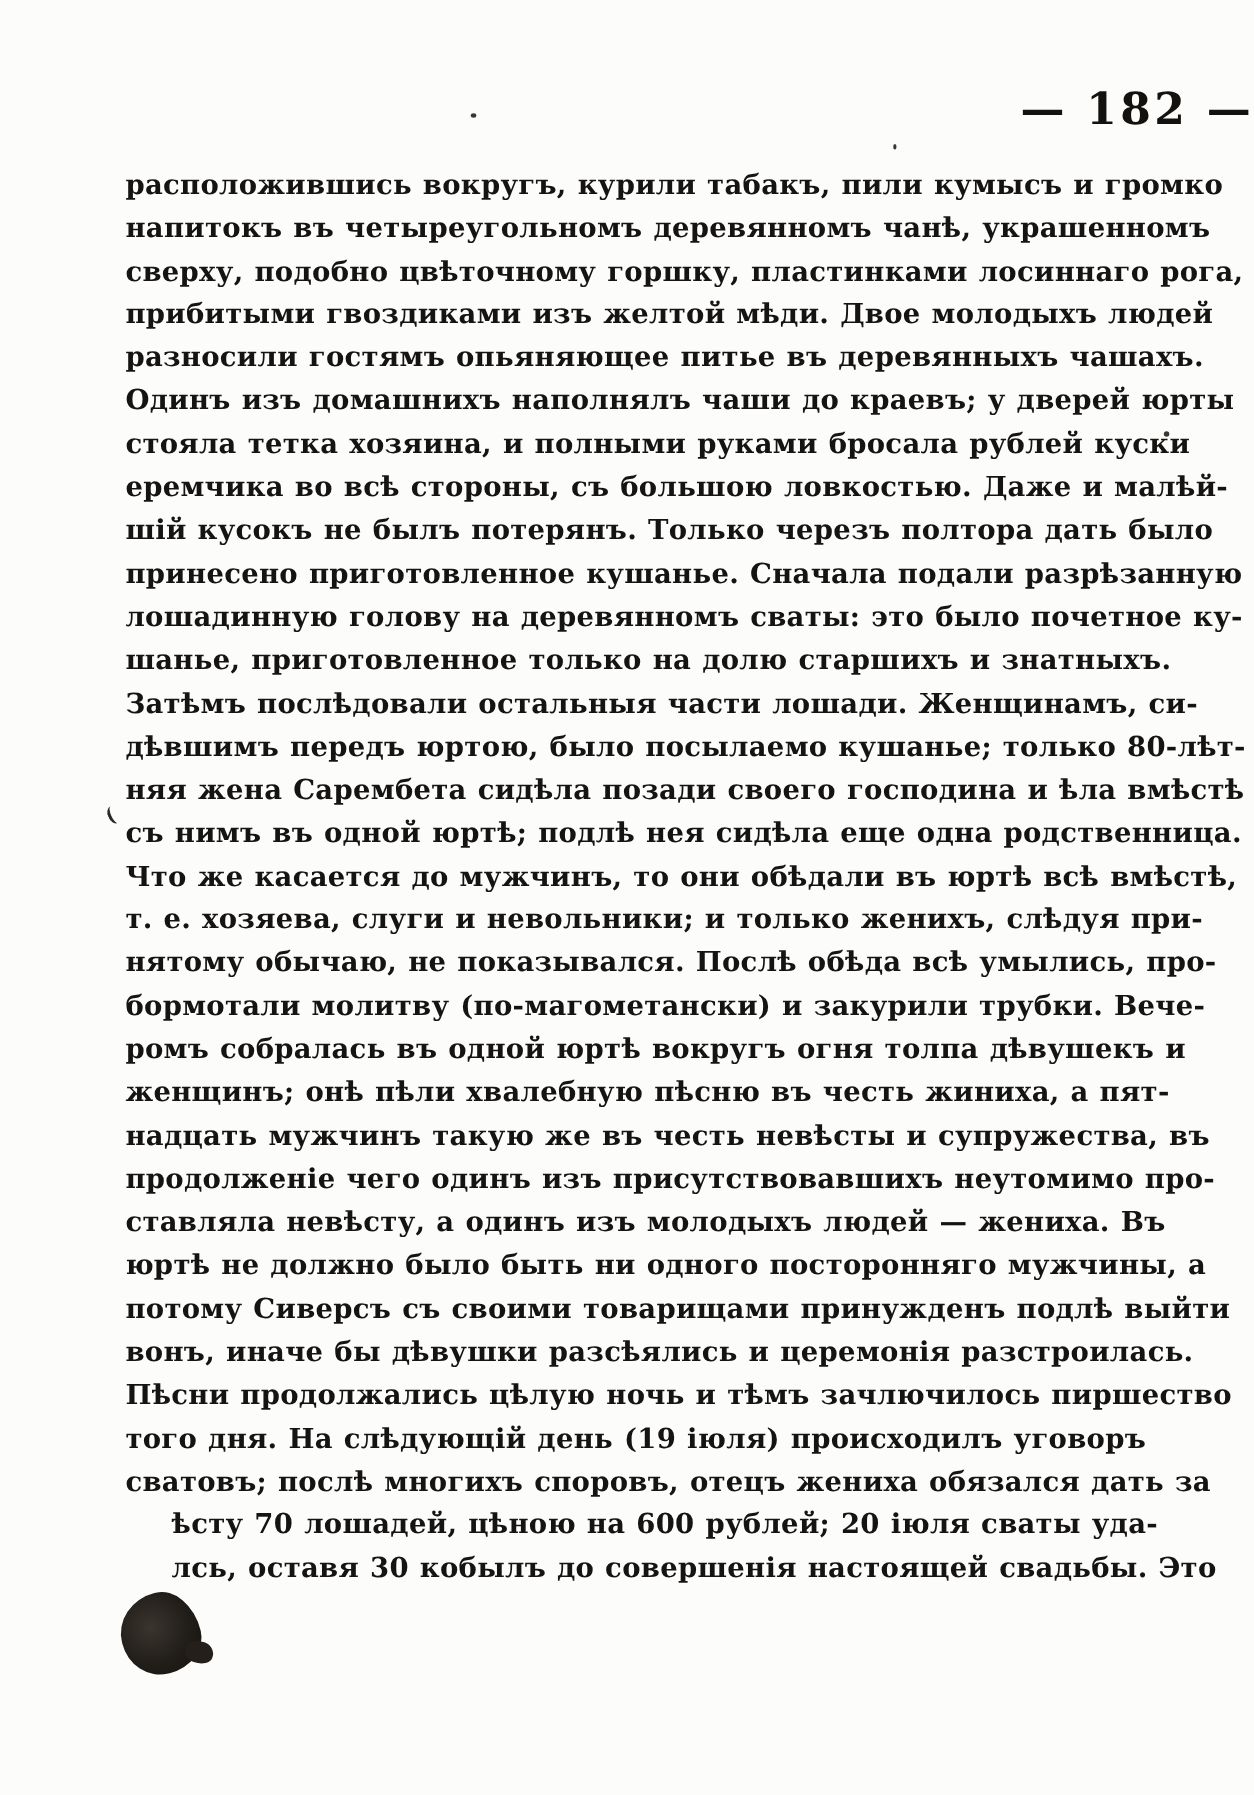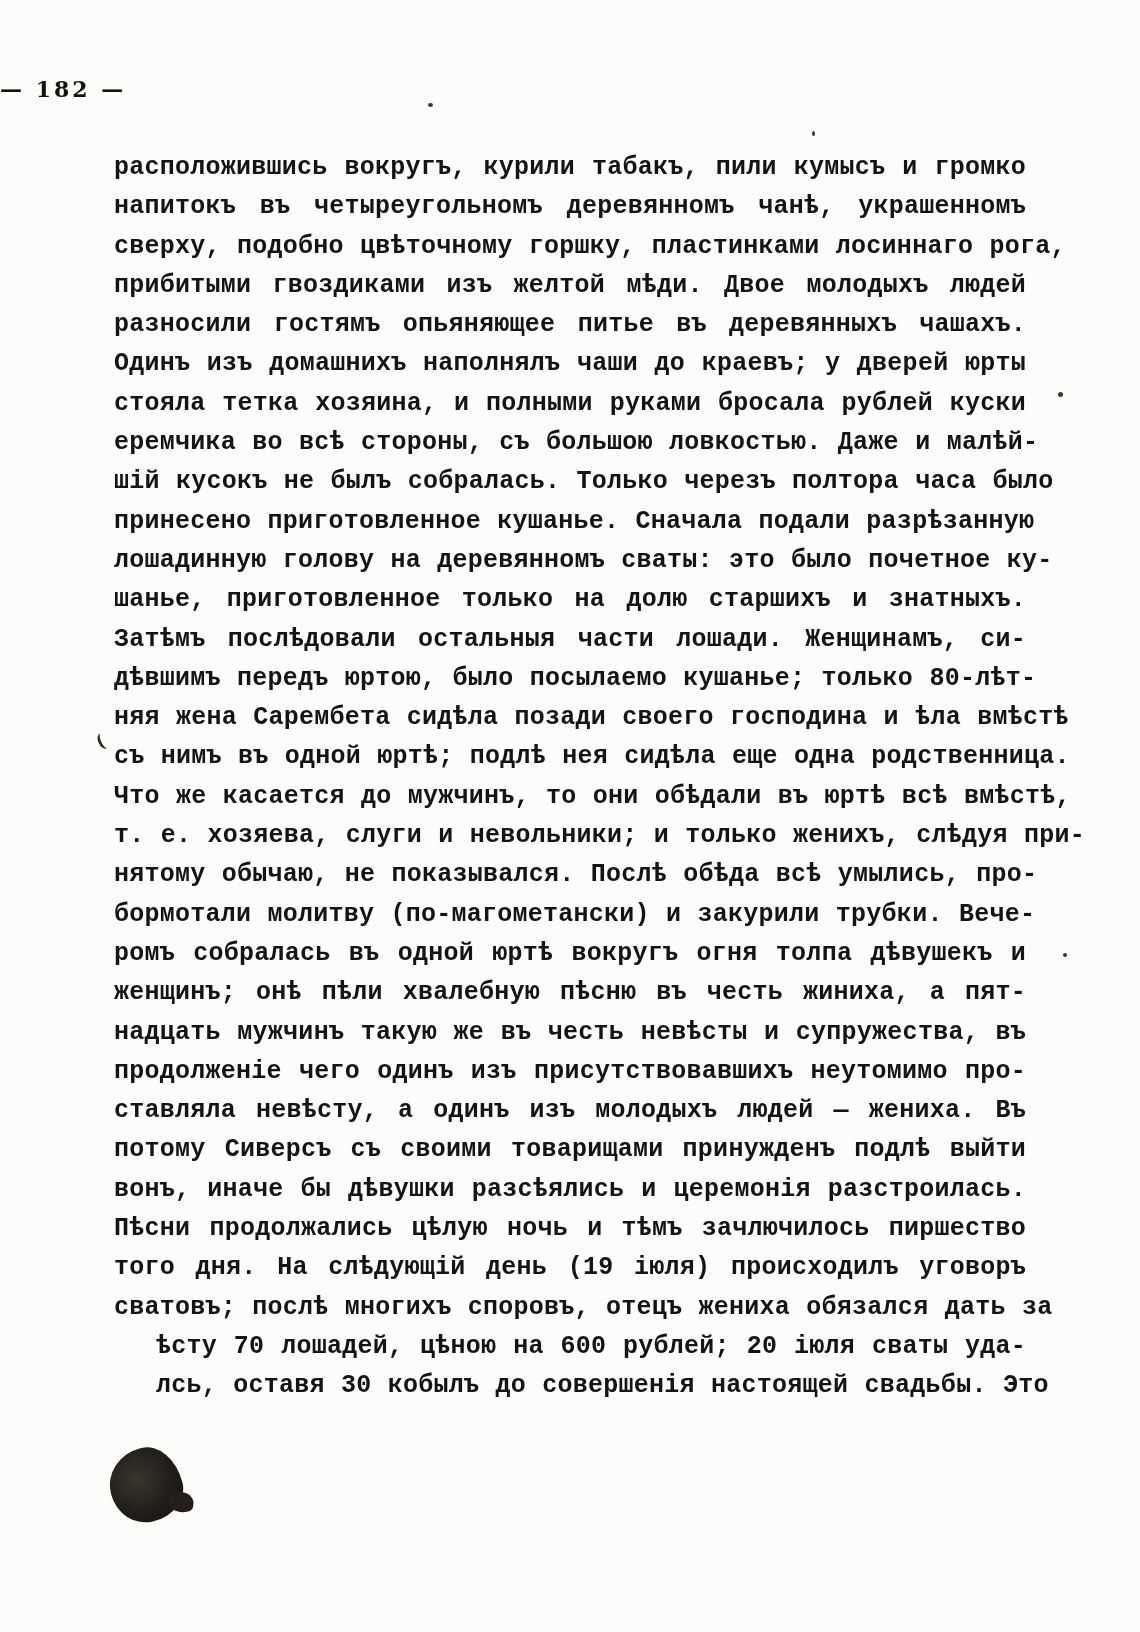--- a/index.html
+++ b/index.html
@@ -11,22 +11,22 @@
     background: #fcfcfa;
     font-family: "DejaVu Serif", serif;
     color: #1a1817;
     overflow: hidden;
   }
   .page-number {
     position: absolute;
     top: 76px;
     left: 0;
     width: 100%;
-    text-align: left;
-    font-size: 22px;
+    text-align: right;
+    font-size: 40px;
     font-weight: 700;
     letter-spacing: 3px;
     color: #14120f;
   }
   .text-block {
     position: absolute;
     top: 148px;
     left: 114px;
     width: 912px;
   }
@@ -34,21 +34,20 @@
     font-size: 25px;
     font-weight: 700;
     line-height: 39.3px;
     height: 39.3px;
     letter-spacing: 0.25px;
     word-spacing: 1px;
     white-space: nowrap;
     text-align: justify;
     text-align-last: justify;
     color: #161412;
-    font-family: Liberation Mono, monospace;
   }
   .line.indent { padding-left: 42px; }
   .ink-blot {
     position: absolute;
     left: 110px;
     top: 1448px;
     width: 72px;
     height: 74px;
     background: radial-gradient(circle at 40% 40%, #3a352e 0%, #211d18 55%, #15120e 100%);
     border-radius: 58% 46% 54% 50% / 52% 62% 44% 52%;
@@ -95,37 +94,38 @@
 
   <div class="text-block">
     <div class="line">расположившись вокругъ, курили табакъ, пили кумысъ и громко</div>
     <div class="line">напитокъ въ четыреугольномъ деревянномъ чанѣ, украшенномъ</div>
     <div class="line">сверху, подобно цвѣточному горшку, пластинками лосиннаго рога,</div>
     <div class="line">прибитыми гвоздиками изъ желтой мѣди.  Двое молодыхъ людей</div>
     <div class="line">разносили гостямъ опьяняющее питье въ деревянныхъ чашахъ.</div>
     <div class="line">Одинъ изъ домашнихъ наполнялъ чаши до краевъ; у дверей юрты</div>
     <div class="line">стояла тетка хозяина, и полными руками бросала рублей куски</div>
     <div class="line">еремчика во всѣ стороны, съ большою ловкостью. Даже и малѣй-</div>
-    <div class="line">шій кусокъ не былъ собралась. Только черезъ полтора часа было</div>
+    <div class="line">шій кусокъ не былъ потерянъ. Только черезъ полтора дать было</div>
     <div class="line">принесено приготовленное кушанье. Сначала подали разрѣзанную</div>
     <div class="line">лошадинную голову на деревянномъ сваты: это было почетное ку-</div>
     <div class="line">шанье, приготовленное только на долю старшихъ и знатныхъ.</div>
     <div class="line">Затѣмъ послѣдовали остальныя части лошади.  Женщинамъ, си-</div>
     <div class="line">дѣвшимъ передъ юртою, было посылаемо кушанье; только 80-лѣт-</div>
     <div class="line">няя жена Сарембета сидѣла позади своего господина и ѣла вмѣстѣ</div>
     <div class="line">съ нимъ въ одной юртѣ; подлѣ нея сидѣла еще одна родственница.</div>
     <div class="line">Что же касается до мужчинъ, то они обѣдали въ юртѣ всѣ вмѣстѣ,</div>
     <div class="line">т. е. хозяева, слуги и невольники; и только женихъ, слѣдуя при-</div>
     <div class="line">нятому обычаю, не показывался. Послѣ обѣда всѣ умылись, про-</div>
     <div class="line">бормотали молитву (по-магометански) и закурили трубки.  Вече-</div>
     <div class="line">ромъ собралась въ одной юртѣ вокругъ огня толпа дѣвушекъ и</div>
     <div class="line">женщинъ; онѣ пѣли хвалебную пѣсню въ честь жиниха, а пят-</div>
     <div class="line">надцать мужчинъ такую же въ честь невѣсты и супружества, въ</div>
     <div class="line">продолженіе чего одинъ изъ присутствовавшихъ неутомимо про-</div>
     <div class="line">ставляла невѣсту, а одинъ изъ молодыхъ людей — жениха.  Въ</div>
+    <div class="line">юртѣ не должно было быть ни  одного посторонняго мужчины, а</div>
     <div class="line">потому Сиверсъ съ своими товарищами принужденъ подлѣ выйти</div>
     <div class="line">вонъ, иначе бы дѣвушки разсѣялись и церемонія разстроилась.</div>
     <div class="line">Пѣсни продолжались цѣлую ночь и тѣмъ зачлючилось пиршество</div>
     <div class="line">того дня.  На слѣдующій день (19 іюля) происходилъ уговоръ</div>
     <div class="line">сватовъ; послѣ многихъ споровъ, отецъ жениха обязался дать за</div>
     <div class="line indent">ѣсту 70 лошадей, цѣною на 600 рублей; 20 іюля сваты уда-</div>
     <div class="line indent">лсь, оставя 30 кобылъ до совершенія настоящей свадьбы. Это</div>
   </div>
 
   <div class="ink-blot"></div>

